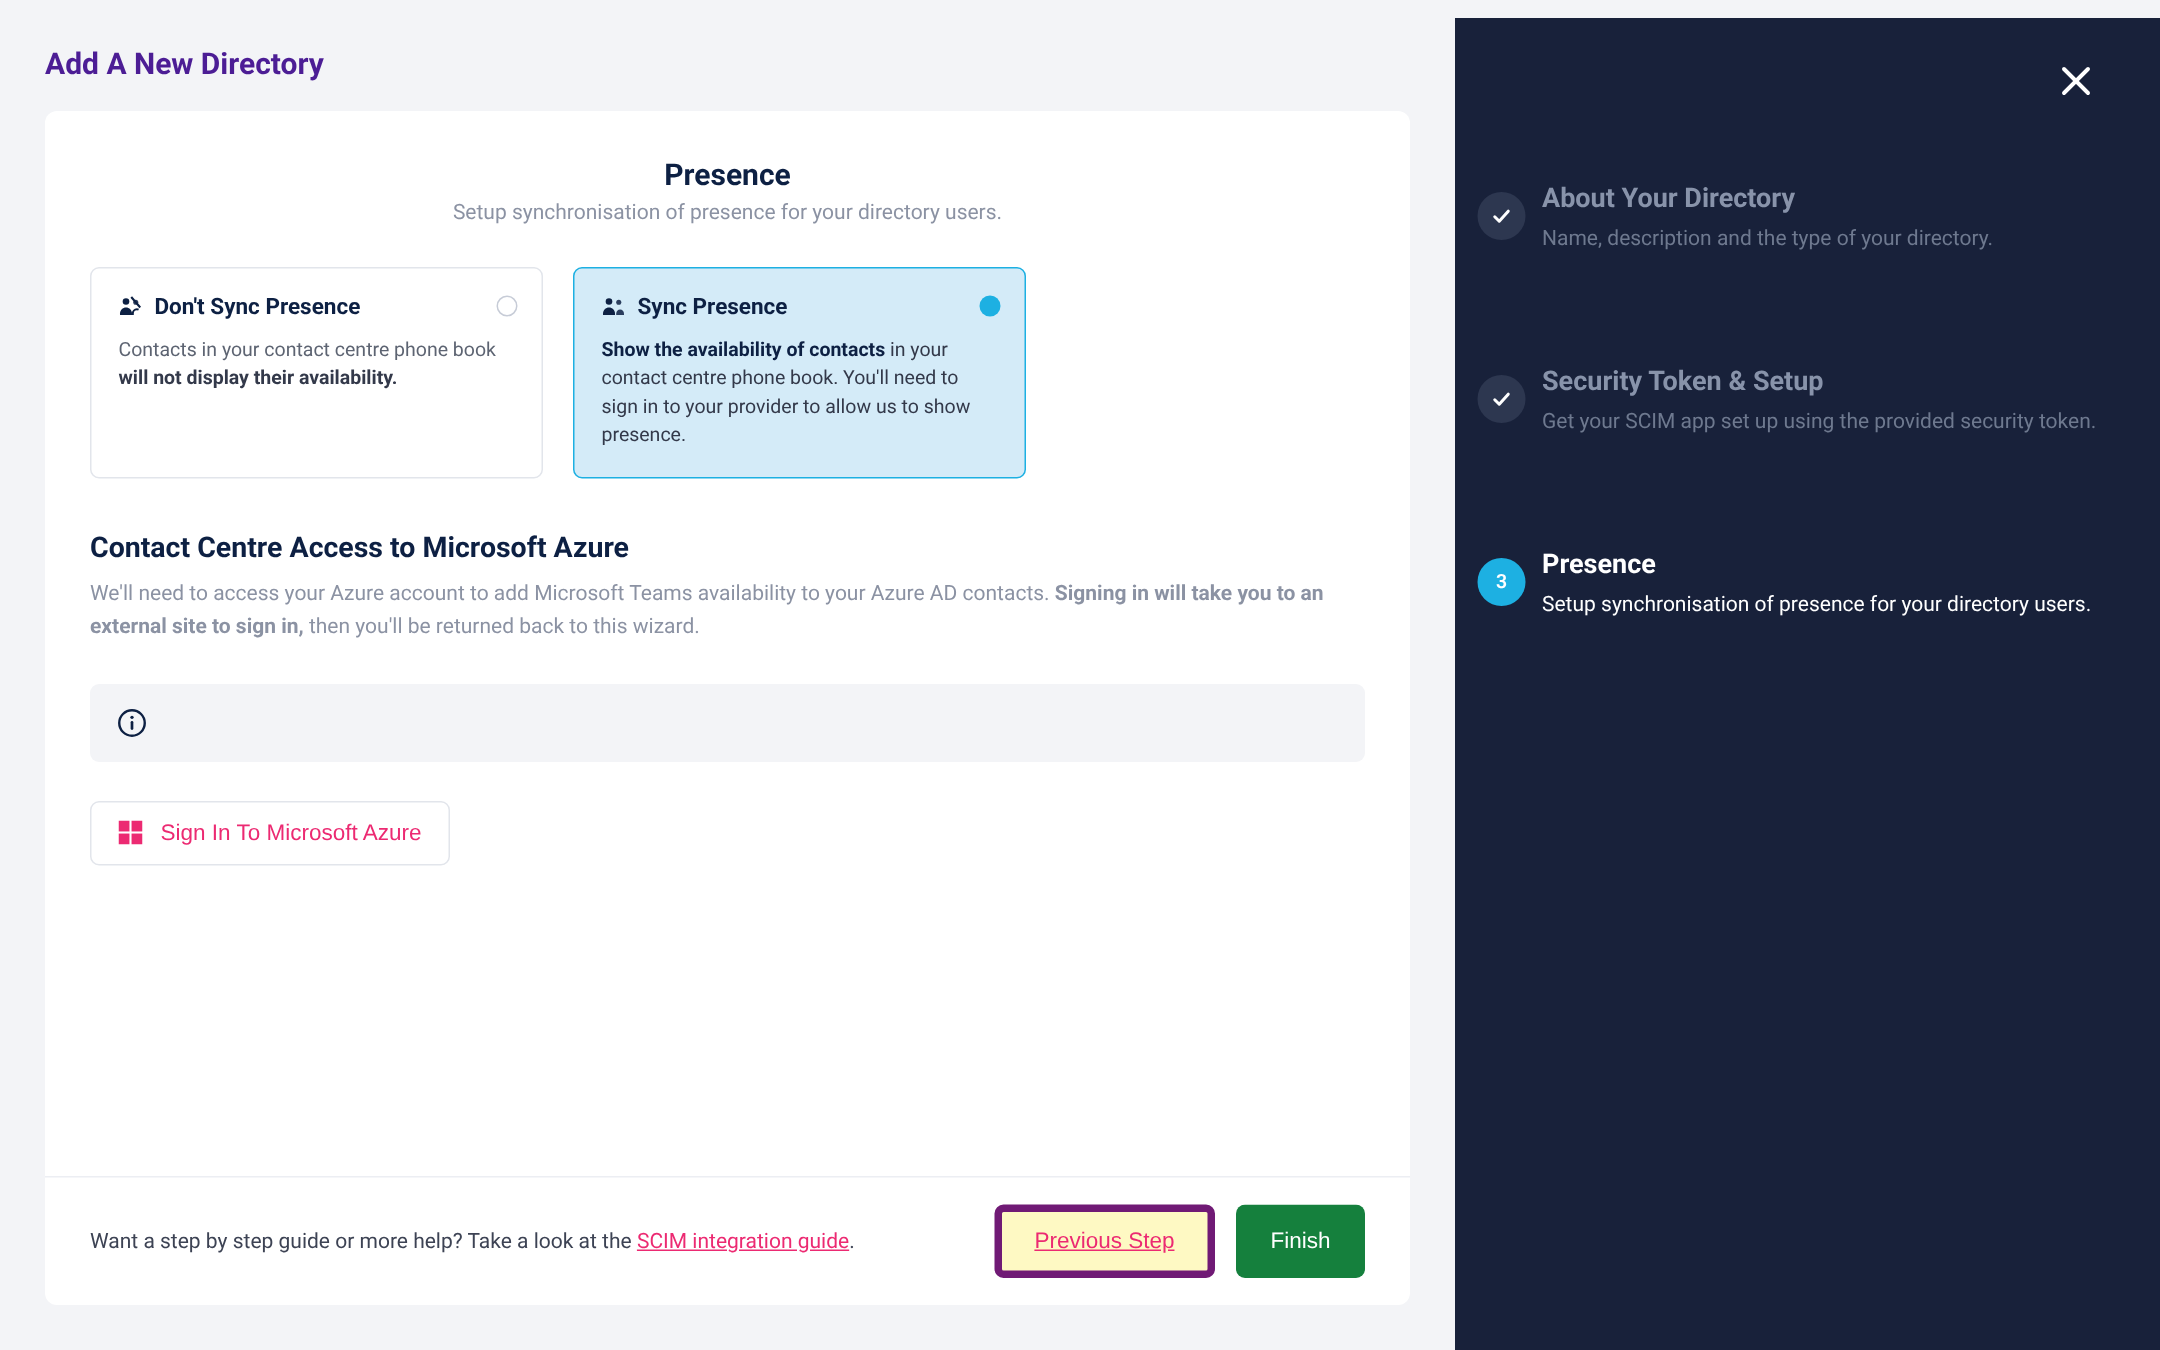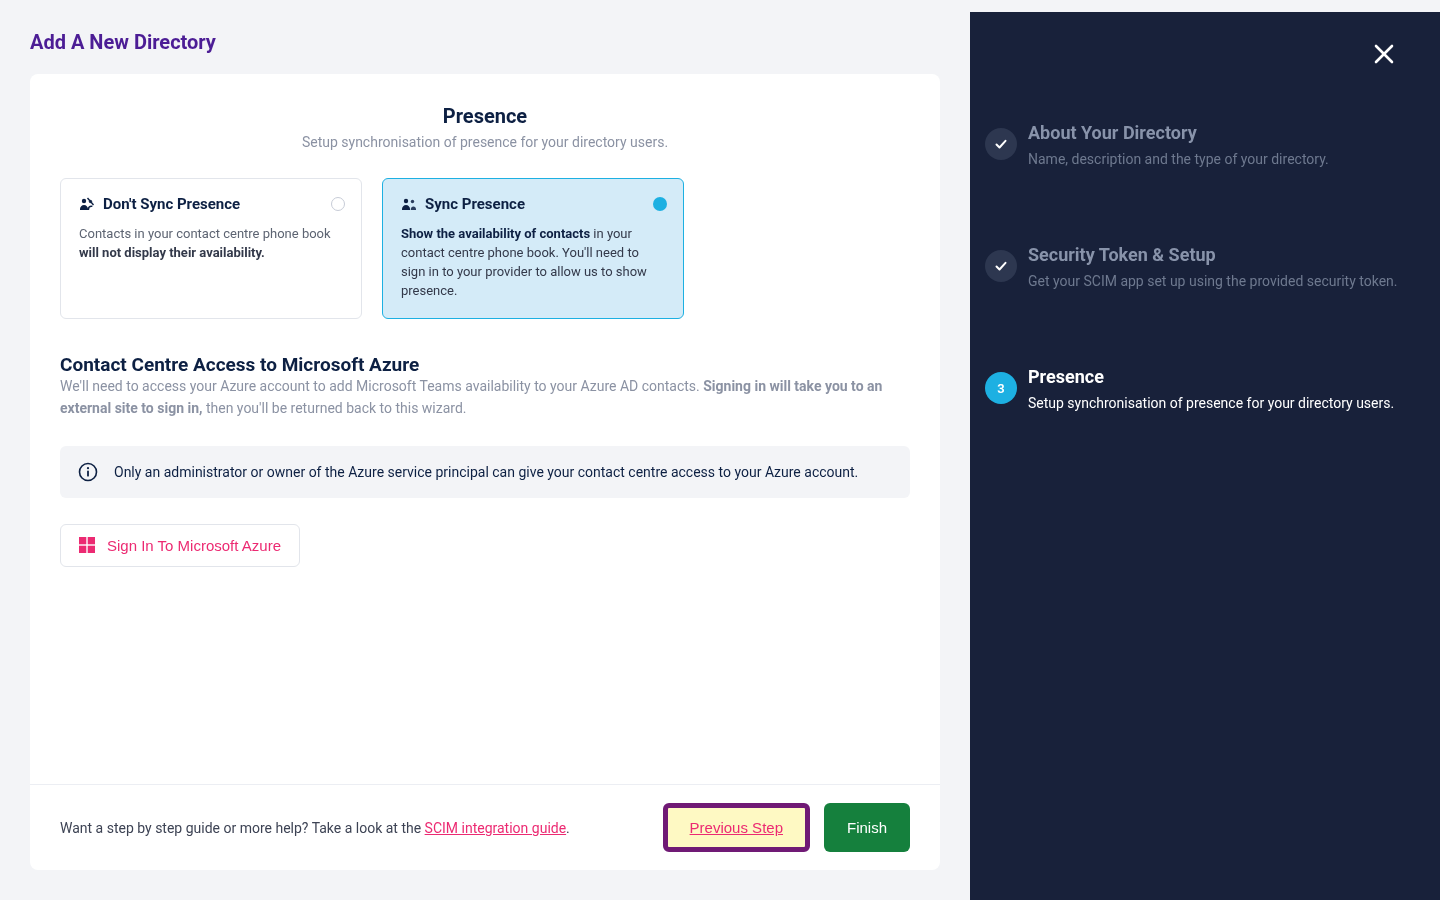--- a/index.html
+++ b/index.html
@@ -119,21 +119,21 @@
   }
   .section2-title {
     font-size: 19px;
     font-weight: 700;
     color: #0d2043;
   }
   .section2-desc {
     font-size: 14px;
     line-height: 1.55;
     color: #8b92a3;
-    margin-top: 0;
+    margin-top: 10px;
     max-width: 930px;
   }
   .section2-desc b { font-weight: 700; color: #8b92a3; }
 
   .info-banner {
     background: #f3f4f7;
     border-radius: 6px;
     padding: 16px 18px;
     margin-top: 26px;
     display: flex;
@@ -327,21 +327,20 @@
         </div>
 
         <div class="info-banner">
           <span>
             <svg width="20" height="20" viewBox="0 0 20 20">
               <circle cx="10" cy="10" r="8.5" fill="none" stroke="#0d2043" stroke-width="1.6"></circle>
               <circle cx="10" cy="6.2" r="1.1" fill="#0d2043"></circle>
               <rect x="9.1" y="8.6" width="1.8" height="6" rx="0.9" fill="#0d2043"></rect>
             </svg>
           </span>
-          <span>Only an administrator or owner of the Azure service principal can give your contact centre access to your Azure account.</span>
         </div>
 
         <button class="signin-btn">
           <span>
             <svg width="16" height="16" viewBox="0 0 16 16">
               <rect x="0" y="0" width="7.3" height="7.3" fill="#ec2a72"></rect>
               <rect x="8.7" y="0" width="7.3" height="7.3" fill="#ec2a72"></rect>
               <rect x="0" y="8.7" width="7.3" height="7.3" fill="#ec2a72"></rect>
               <rect x="8.7" y="8.7" width="7.3" height="7.3" fill="#ec2a72"></rect>
             </svg>

